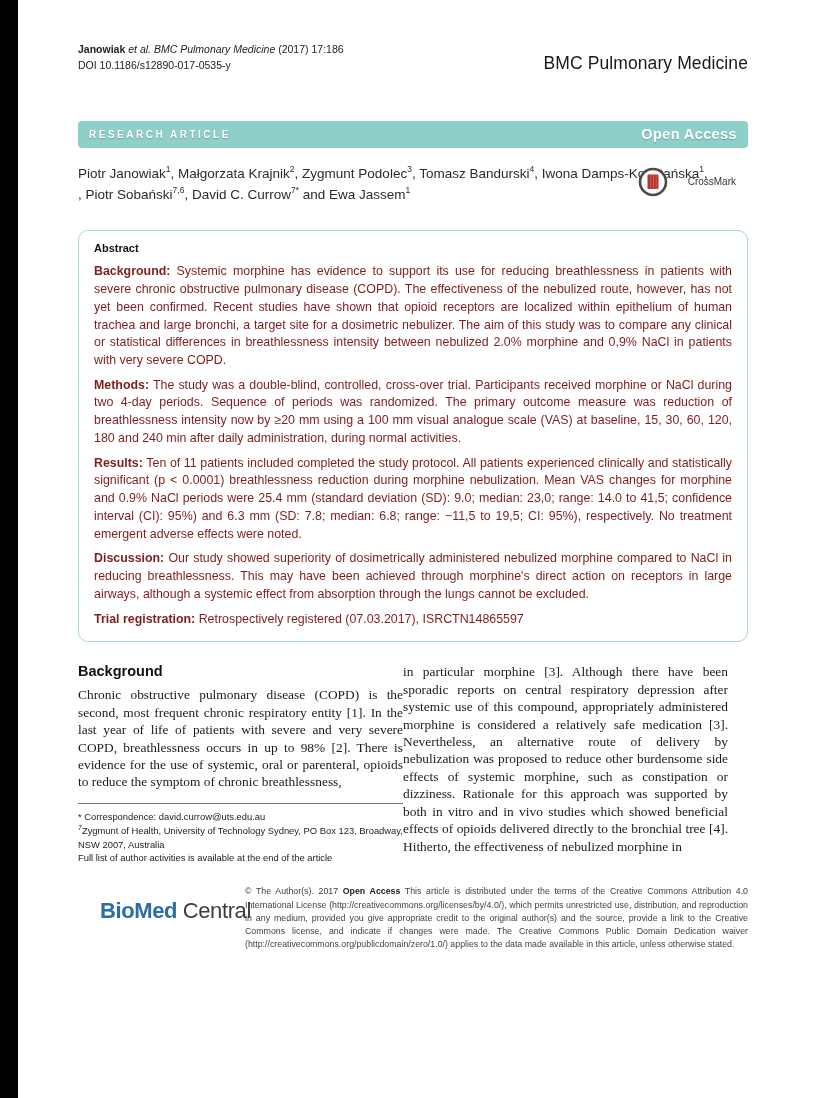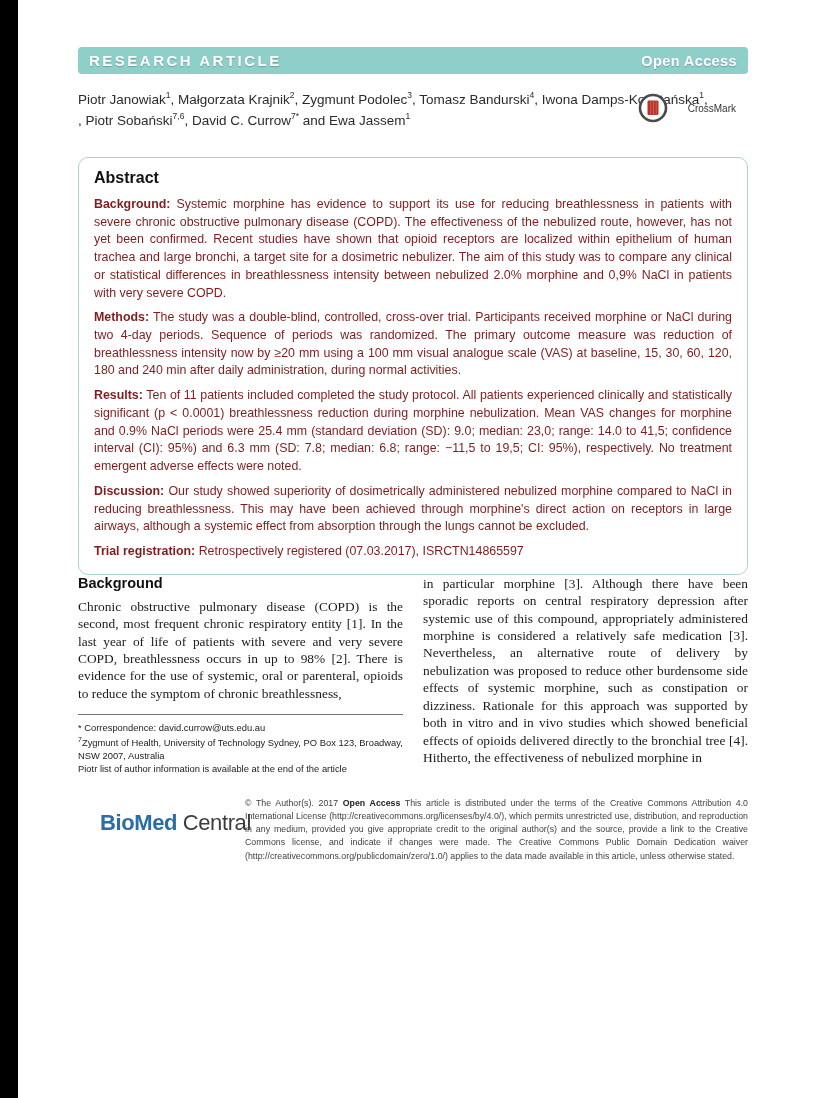--- a/index.html
+++ b/index.html
@@ -18,48 +18,48 @@
   .cite-line .it { font-style:italic; }
   .cite-line .bold { font-weight:bold; }
   .journal-name { font-size:17.5px; color:#1a1a1a; letter-spacing:0.1px; }
 
   
   .banner {
     margin-top:47px; height:27px; border-radius:4px;
     background:#8ecfc9; display:flex; align-items:center; justify-content:space-between;
     padding:0 11px; box-sizing:border-box;
   }
-  .banner .type { color:#fff; font-weight:bold; font-size:15px; letter-spacing:2.5px; text-shadow:0 1px 1px rgba(90,120,118,0.55); }
+  .banner .type { color:#fff; font-weight:bold; font-size:10px; letter-spacing:2.5px; text-shadow:0 1px 1px rgba(90,120,118,0.55); }
   .banner .access { color:#fff; font-weight:bold; font-size:14.5px; letter-spacing:0.4px; text-shadow:0 1px 1px rgba(90,120,118,0.55); }
 
   
   .title-row { position:relative; margin-top:15px; }
   .article-title {
     width:586px; font-size:28.5px; line-height:1.31; font-weight:400;
     color:#151515; letter-spacing:-0.2px; margin:0;
   }
   .crossmark { position:absolute; right:12px; top:4px; display:flex; align-items:center; gap:20px; cursor:pointer; }
   .crossmark .cm-label { font-size:10px; color:#333; }
 
   
   .authors { margin-top:13px; font-size:13.5px; color:#2b2b2b; line-height:1.55; width:640px; }
   .authors sup { font-size:8.5px; }
 
   
   .abstract-box {
     margin-top:25px; border:1.5px solid #abd5d1; border-radius:10px;
     padding:11px 15px 13px 15px; box-sizing:border-box;
   }
-  .abstract-box h2 { font-size:16px; margin:0 0 9px 0; color:#111; }
+  .abstract-box h2 { font-size:11px; margin:0 0 9px 0; color:#111; }
   .abs-sec { font-size:12.4px; color:#7f1d1d; line-height:1.43; text-align:justify; margin:0 0 7px 0; }
   .abs-sec:last-child { margin-bottom:0; }
   .abs-sec .lbl { font-weight:bold; }
 
   
-  .body-cols { display:flex; gap:20px; }
+  .body-cols { margin-top:21px; display:flex; }
   .col { width:325px; }
   .sec-heading { font-size:14.5px; font-weight:bold; color:#111; margin:0 0 7px 0; font-family:"Liberation Sans", sans-serif; }
   .serif-text {
     font-family:"Liberation Serif", serif; font-size:13.4px; line-height:1.30;
     color:#1a1a1a; text-align:justify; margin:0;
   }
 
   
   .footnotes {
     margin-top:12px; border-top:1px solid #777; padding-top:6px;
@@ -76,20 +76,27 @@
   .copyright { flex:1; font-size:8.8px; color:#3f3f3f; line-height:1.5; text-align:justify; }
   .copyright .bold { font-weight:bold; color:#222; }
 </style>
 </head>
 <body>
 
 <div class="left-bar"></div>
 
 <div class="page">
 
+  <div class="masthead">
+    <div class="cite-block">
+      <div class="cite-line"><span class="bold">Janowiak </span><span class="it">et al. BMC Pulmonary Medicine</span><span> (2017) 17:186</span></div>
+      <div class="cite-line">DOI 10.1186/s12890-017-0535-y</div>
+    </div>
+    <div class="journal-name">BMC Pulmonary Medicine</div>
+  </div>
 
   <div class="banner" style="background: rgb(142, 207, 201);">
     <span class="type">RESEARCH ARTICLE</span>
     <span class="access">Open Access</span>
   </div>
 
   <div class="title-row">
     <div class="crossmark">
       <svg width="30" height="30" viewBox="0 0 30 30">
         <circle cx="15" cy="15" r="13" fill="#ffffff" stroke="#4a4a4a" stroke-width="2.6"></circle>
@@ -115,21 +122,21 @@
     <p class="abs-sec"><span class="lbl">Trial registration:</span><span> Retrospectively registered (07.03.2017), ISRCTN14865597</span></p>
   </div>
 
   <div class="body-cols">
     <div class="col">
       <h3 class="sec-heading">Background</h3>
       <p class="serif-text">Chronic obstructive pulmonary disease (COPD) is the second, most frequent chronic respiratory entity [1]. In the last year of life of patients with severe and very severe COPD, breathlessness occurs in up to 98% [2]. There is evidence for the use of systemic, oral or parenteral, opioids to reduce the symptom of chronic breathlessness,</p>
       <div class="footnotes">
         <div>* Correspondence: david.currow@uts.edu.au</div>
         <div><sup>7</sup><span>Zygmunt of Health, University of Technology Sydney, PO Box 123, Broadway, NSW 2007, Australia</span></div>
-        <div>Piotr list of author information is available at the end of the article</div>
+        <div>Full list of author activities is available at the end of the article</div>
       </div>
     </div>
     <div class="col">
       <p class="serif-text">in particular morphine [3]. Although there have been sporadic reports on central respiratory depression after systemic use of this compound, appropriately administered morphine is considered a relatively safe medication [3]. Nevertheless, an alternative route of delivery by nebulization was proposed to reduce other burdensome side effects of systemic morphine, such as constipation or dizziness. Rationale for this approach was supported by both in vitro and in vivo studies which showed beneficial effects of opioids delivered directly to the bronchial tree [4]. Hitherto, the effectiveness of nebulized morphine in</p>
     </div>
   </div>
 
   <div class="footer">
     <div class="bmc-logo">
       <svg width="40" height="40" viewBox="0 0 40 40">

